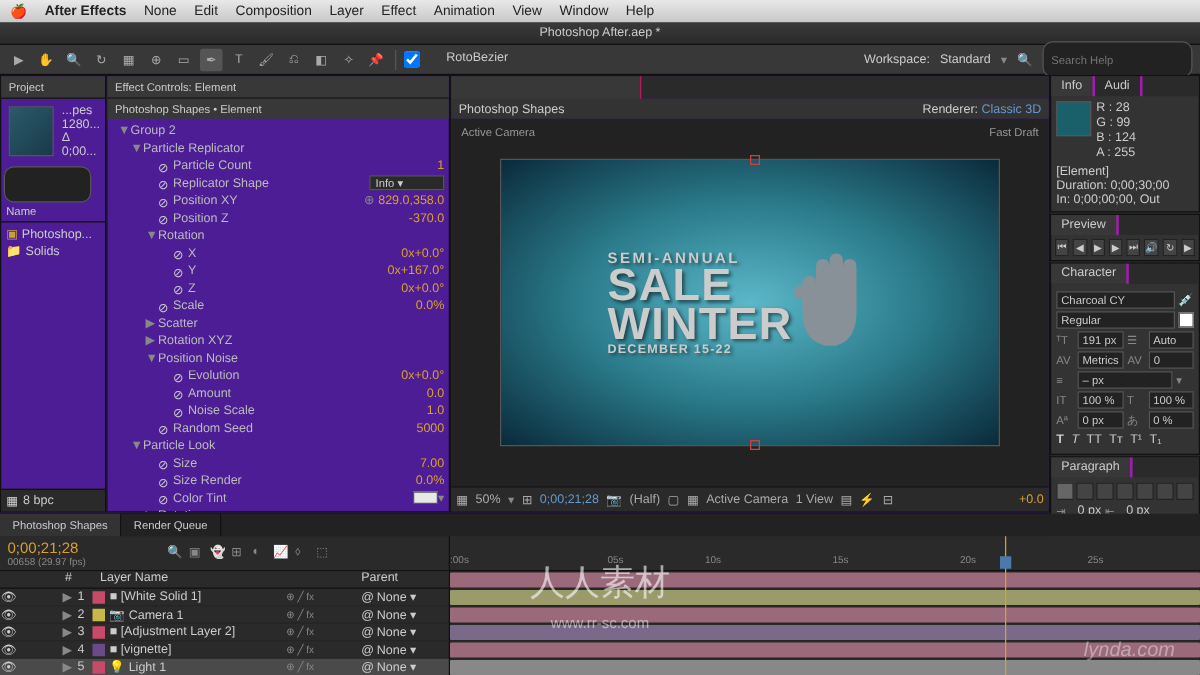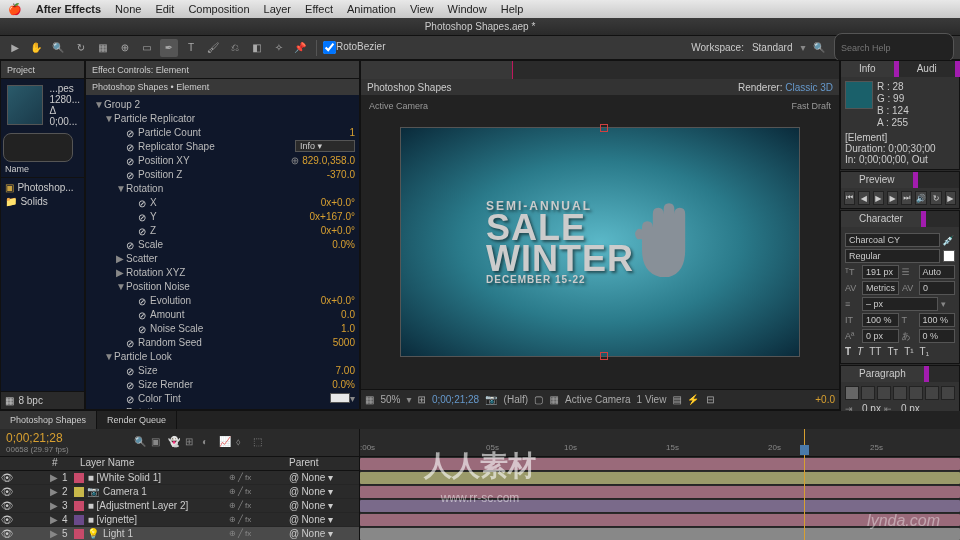--- a/index.html
+++ b/index.html
@@ -8,21 +8,21 @@
 .mac-menu span{color:#222;font-size:11px}
 .mac-menu .app{font-weight:bold}
 .title-bar{height:18px;background:linear-gradient(#3a3a3a,#2a2a2a);text-align:center;line-height:18px;font-size:10px;border-bottom:1px solid #111}
 .toolbar{height:24px;background:#383838;display:flex;align-items:center;padding:0 6px;gap:4px;border-bottom:1px solid #111}
 .tool-ico{width:18px;height:18px;display:flex;align-items:center;justify-content:center;color:#aaa;cursor:pointer}
 .tool-ico.active{background:#555;border-radius:2px}
 .tool-sep{width:1px;height:16px;background:#555;margin:0 2px}
 .toolbar-right{margin-left:auto;display:flex;align-items:center;gap:8px}
 .search-box{width:120px;height:29px;background:#222;border:1px solid #555;border-radius:8px;padding:0 6px;font-size:9px;color:#888}
 .main{display:flex;height:350px}
-.panel{background:#0f172a;border:1px solid #111}
+.panel{background:#4c1d95;border:1px solid #111}
 .panel-tab{height:18px;background:#2a2a2a;display:flex;align-items:center;padding:0 6px;font-size:9px;border-bottom:1px solid #111}
 .panel-tab.active{background:#383838}
 .project{width:85px;display:flex;flex-direction:column}
 .thumb{width:60px;height:40px;background:linear-gradient(135deg,#2a5a6a,#1a3a4a);margin:4px;border:1px solid #555}
 .proj-tree{flex:1;padding:2px;font-size:9px}
 .proj-row{display:flex;align-items:center;height:14px;gap:3px;padding-left:2px}
 .folder-ico{color:#c8a040}
 .proj-foot{height:18px;background:#2a2a2a;display:flex;align-items:center;padding:0 4px;gap:4px;font-size:9px;border-top:1px solid #111}
 .effects{width:275px;display:flex;flex-direction:column}
 .fx-head{height:16px;padding:0 6px;font-size:9px;background:#383838;display:flex;align-items:center}
@@ -49,21 +49,21 @@
 .t1{font-size:12px;font-weight:bold;letter-spacing:2px}
 .t2{font-size:36px;font-weight:900;line-height:0.85;letter-spacing:1px}
 .t3{font-size:10px;font-weight:bold;letter-spacing:1px}
 .hand{position:absolute;right:85px;top:50%;transform:translateY(-50%)}
 .hand svg{width:90px;height:110px;fill:#889098}
 .comp-foot{height:20px;background:#2a2a2a;display:flex;align-items:center;padding:0 4px;gap:6px;font-size:9px;border-top:1px solid #111}
 .cf-item{cursor:pointer;color:#aaa}
 .right-col{width:120px;display:flex;flex-direction:column;gap:1px}
 .r-panel{background:#333;border:1px solid #111}
 .r-tabs{height:16px;display:flex;background:#2a2a2a;font-size:9px}
-.r-tabs span{padding:0 18px;line-height:16px;border-right:5px solid #a21caf}
+.r-tabs span{padding:0 8px;line-height:16px;border-right:2px solid #a21caf}
 .r-tabs span.active{background:#383838}
 .r-body{padding:4px;font-size:9px}
 .info-grid{display:grid;grid-template-columns:auto 1fr;gap:1px 4px}
 .swatch{width:28px;height:28px;background:#1a606a;border:1px solid #555;grid-row:span 4}
 .preview-ctrl{display:flex;gap:3px;justify-content:center;padding:3px}
 .pv-btn{width:14px;height:14px;background:#444;border:1px solid #222;cursor:pointer;display:flex;align-items:center;justify-content:center;font-size:8px}
 .char-row{display:flex;align-items:center;gap:3px;margin:2px 0}
 .char-dd{flex:1;background:#222;border:1px solid #555;padding:1px 3px;font-size:9px}
 .char-ico{width:14px;font-size:9px;color:#888}
 .para-btns{display:flex;gap:2px;margin-bottom:3px}
@@ -93,59 +93,59 @@
 .lr-parent{width:70px;font-size:8px}
 .tl-right{flex:1;display:flex;flex-direction:column;position:relative}
 .ruler{height:28px;background:#2a2a2a;border-bottom:1px solid #111;position:relative}
 .ruler-mark{position:absolute;top:14px;font-size:8px;color:#888}
 .cti{position:absolute;top:0;bottom:0;width:1px;background:#d8a030;z-index:5}
 .cti::before{content:"";position:absolute;top:16px;left:-4px;width:9px;height:10px;background:#4a7aaa}
 .tracks{flex:1;position:relative}
 .track{height:14px;border-bottom:1px solid #252525;position:relative}
 .bar{position:absolute;top:1px;height:12px;border-radius:1px}
 .watermark{position:absolute;bottom:10px;right:20px;font-size:16px;color:rgba(255,255,255,0.4);font-style:italic}
-.wm-cn{position:absolute;bottom:55px;left:50%;transform:translateX(-50%);font-size:28px;color:rgba(255,255,255,0.6);font-weight:bold}
+.wm-cn{position:absolute;bottom:55px;left:50%;transform:translateX(-50%);font-size:28px;color:rgba(255,255,255,0.6);font-weight:normal}
 .wm-url{position:absolute;bottom:35px;left:50%;transform:translateX(-50%);font-size:12px;color:rgba(255,255,255,0.5)}
 </style>
 </head>
 <body>
 
 <div class="mac-menu">
   <span>🍎</span>
   <span class="app">After Effects</span>
   <span>None</span>
   <span>Edit</span>
   <span>Composition</span>
   <span>Layer</span>
   <span>Effect</span>
   <span>Animation</span>
   <span>View</span>
   <span>Window</span>
   <span>Help</span>
 </div>
 
-<div class="title-bar">Photoshop Shapes.aep *</div>
+<div class="title-bar">Photoshop After.aep *</div>
 
 <div class="toolbar">
   <span class="tool-ico">▶</span>
   <span class="tool-ico">✋</span>
   <span class="tool-ico">🔍</span>
   <span class="tool-ico">↻</span>
   <span class="tool-ico">▦</span>
   <span class="tool-ico">⊕</span>
   <span class="tool-ico">▭</span>
   <span class="tool-ico active">✒</span>
   <span class="tool-ico">T</span>
   <span class="tool-ico">🖌</span>
   <span class="tool-ico">⎌</span>
   <span class="tool-ico">◧</span>
   <span class="tool-ico">✧</span>
   <span class="tool-ico">📌</span>
   <span class="tool-sep"></span>
-  <label style="display:flex;gap:0">
+  <label style="display:flex;gap:21px">
       <input type="checkbox" checked="" style="">
       <span>RotoBezier</span>
     </label>
   <div class="toolbar-right">
     <span>Workspace:</span>
     <span>Standard</span>
     <span style="color:#888">▾</span>
     <span>🔍</span>
     <input class="search-box" placeholder="Search Help" style="">
   </div>

